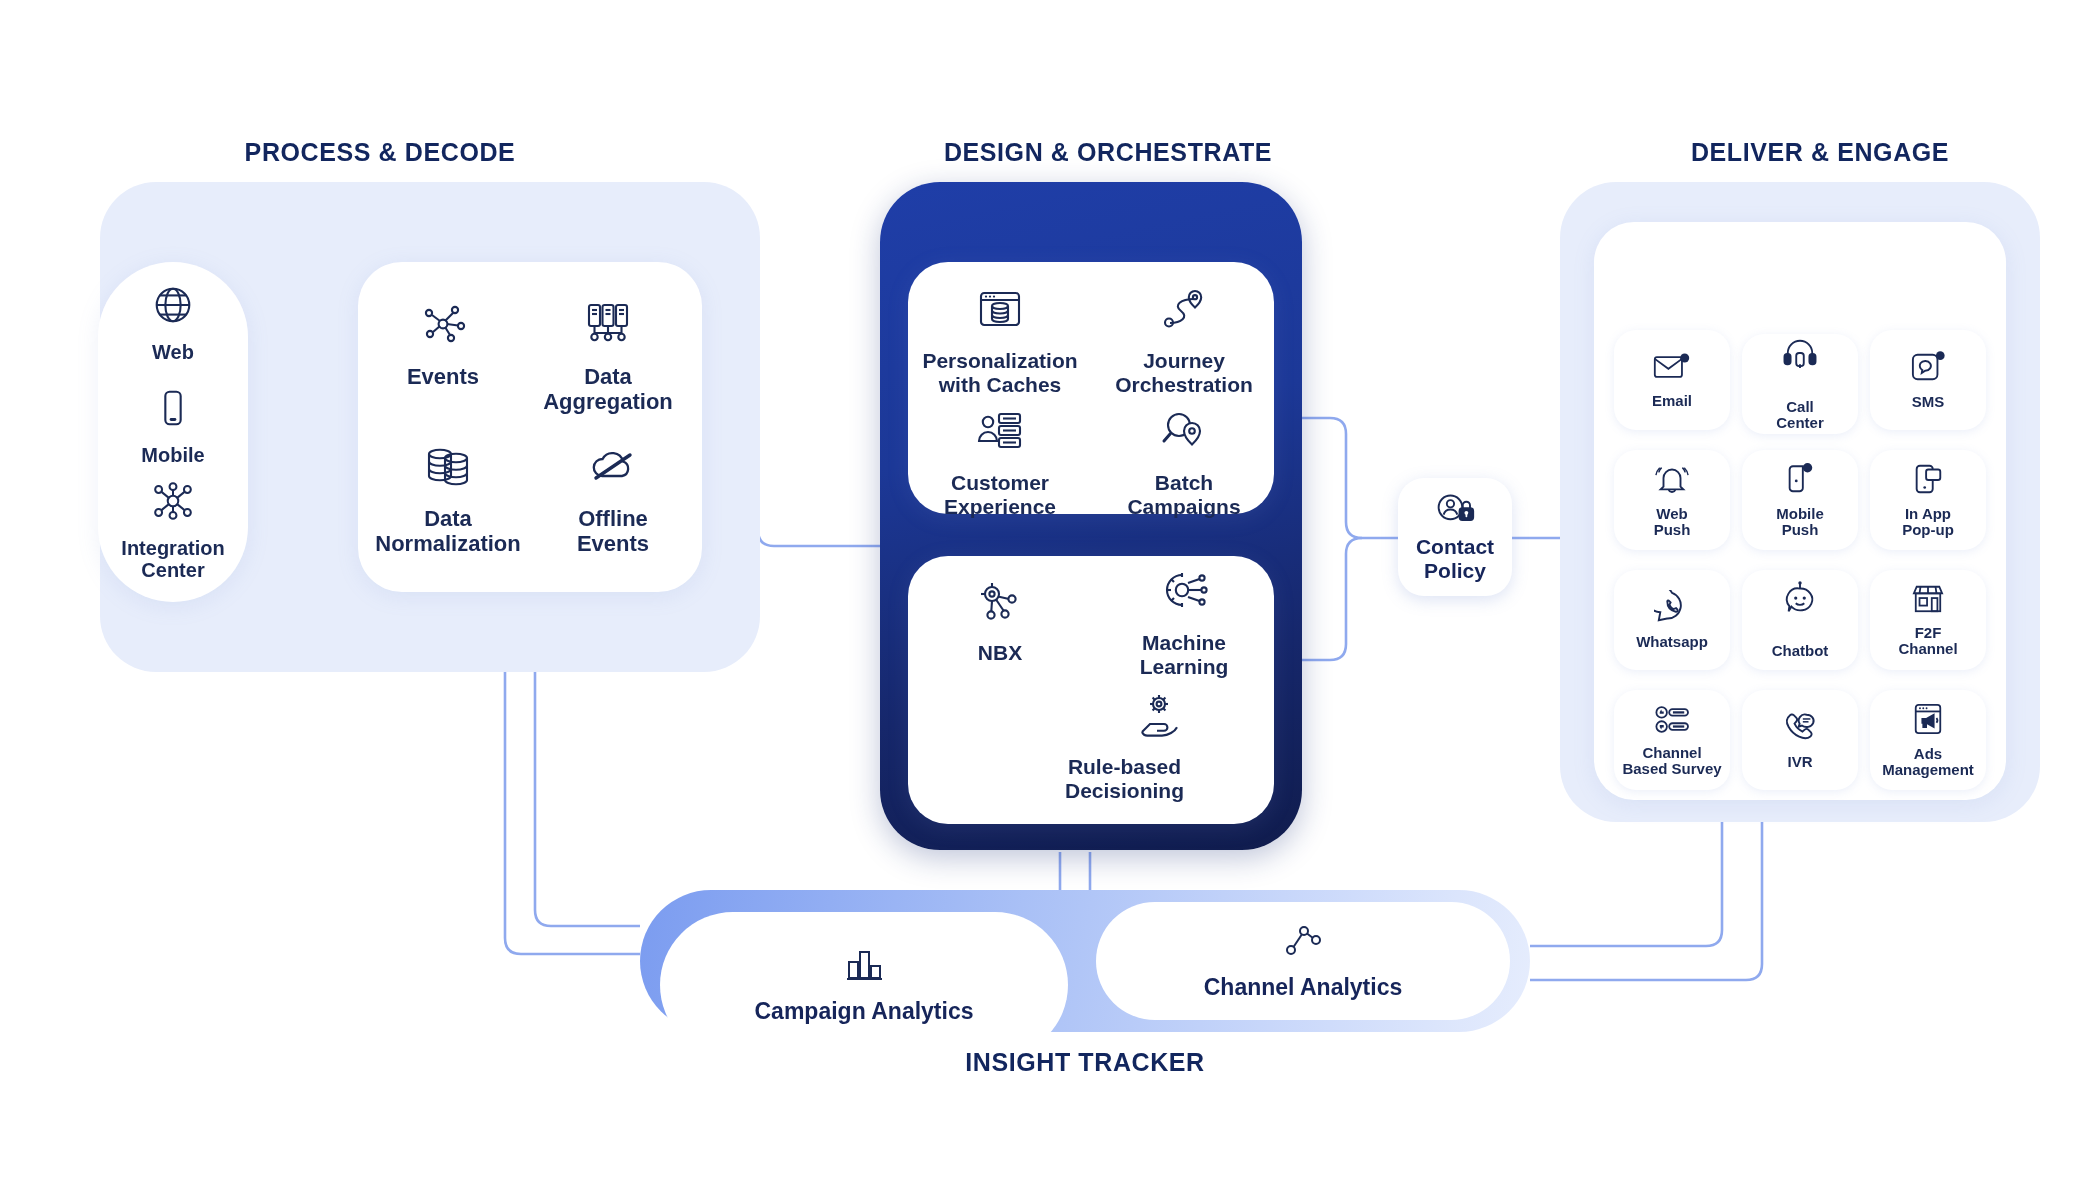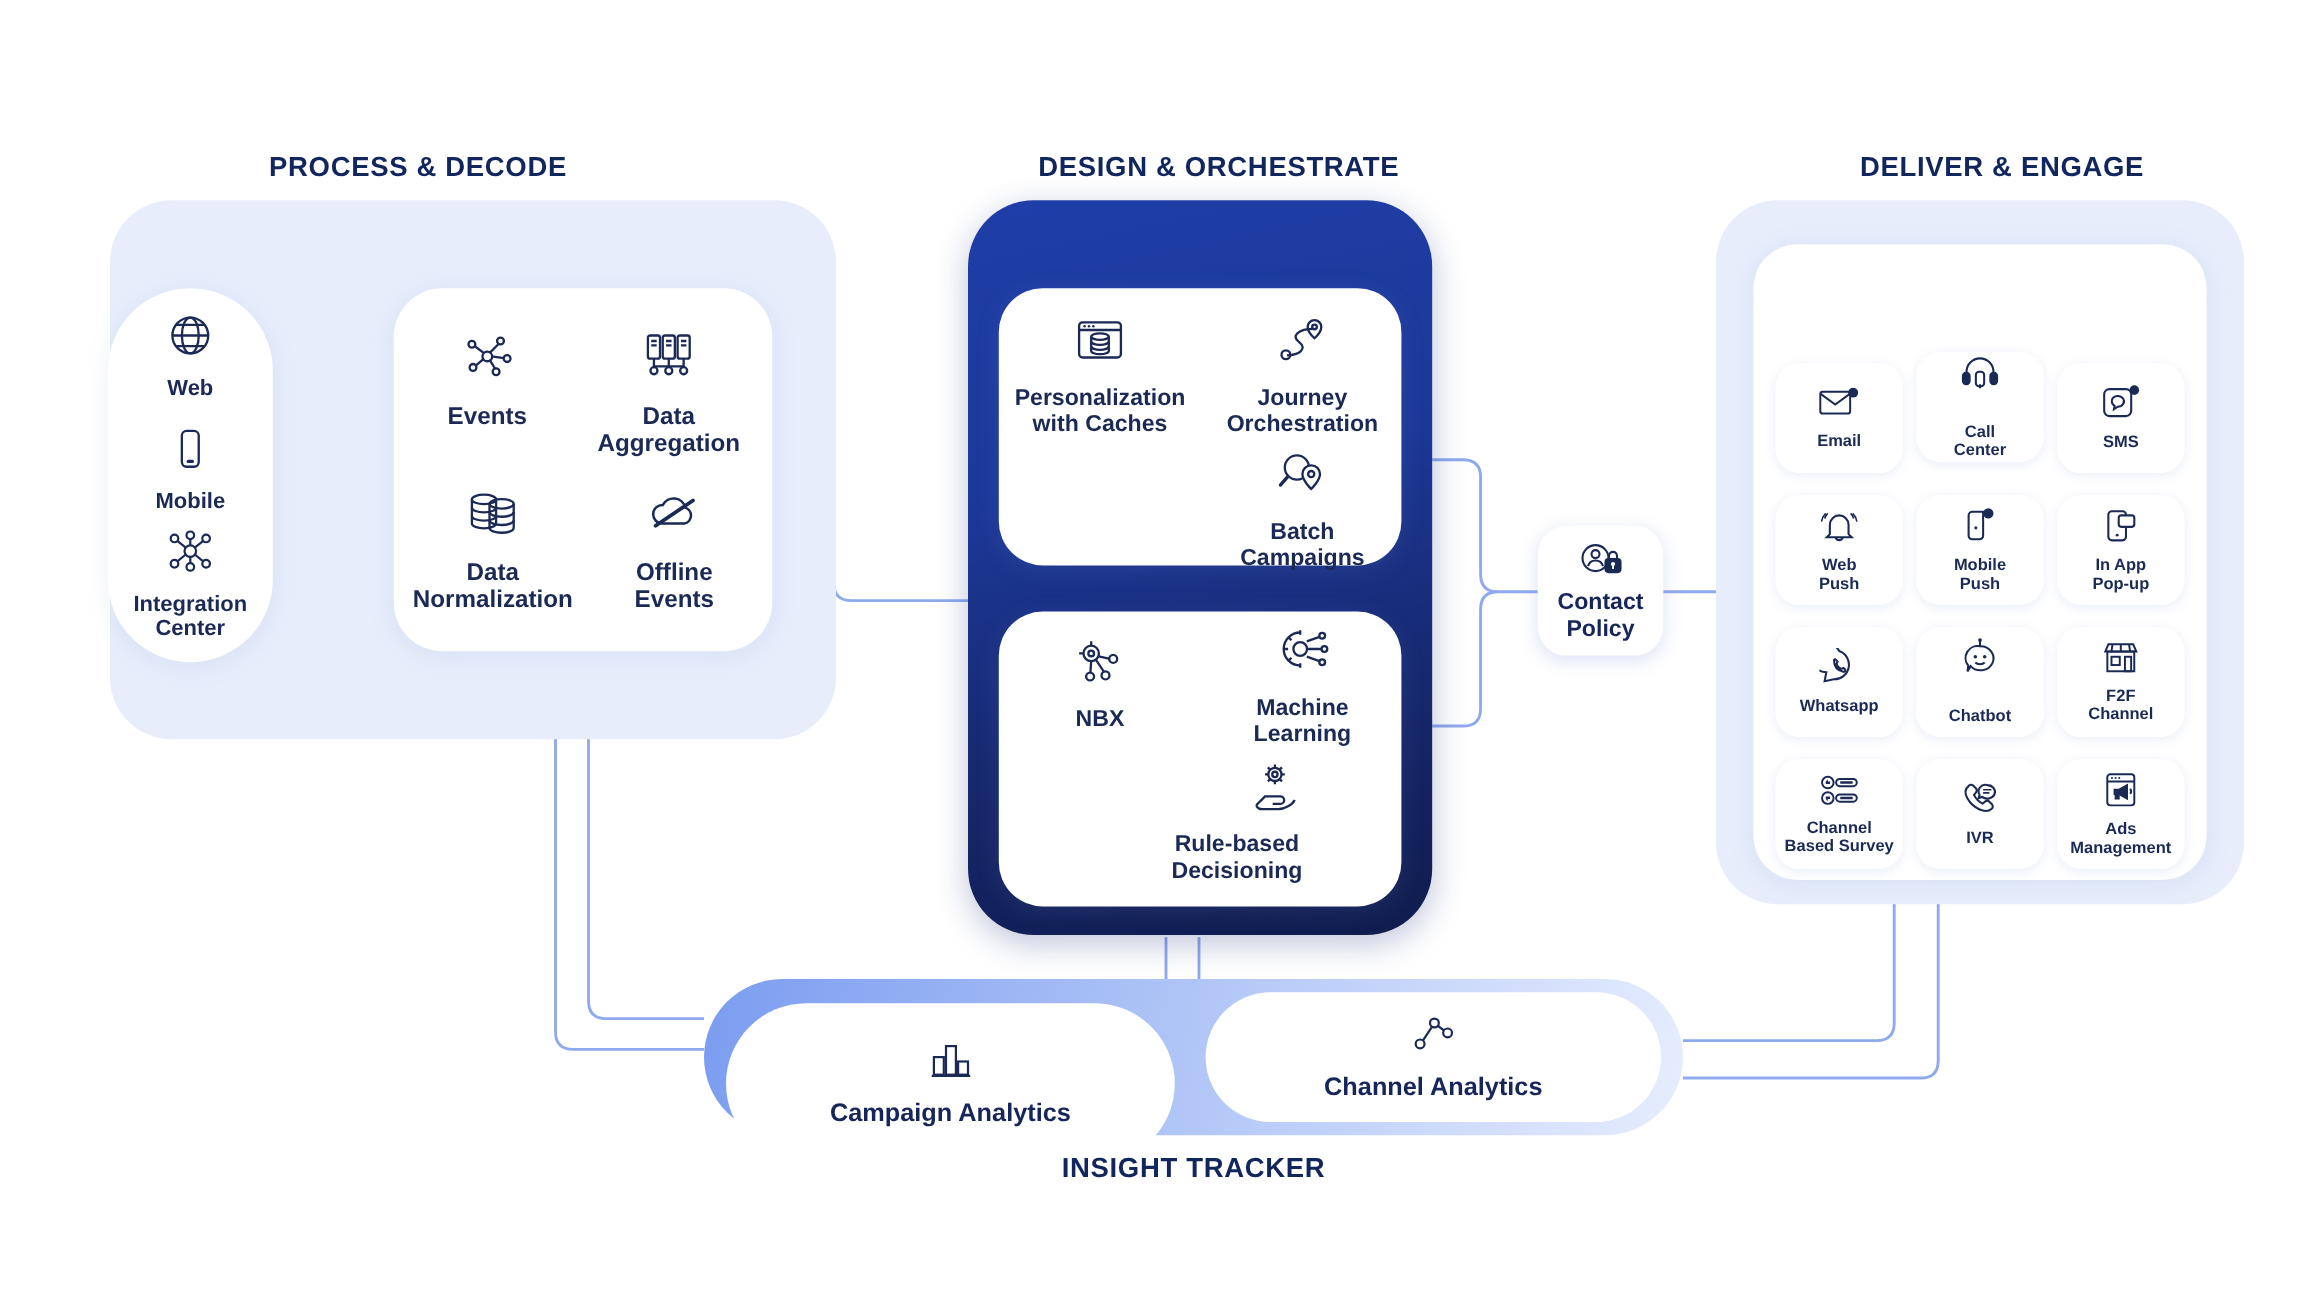--- a/index.html
+++ b/index.html
@@ -312,20 +312,36 @@
         <path d="M35,13 C22,13 14,19 22,25 C30,31 22,37 11,37"></path>
         <circle cx="10" cy="36.5" r="4"></circle>
         <path d="M36,5 a6.2,6.2 0 0 1 6.2,6.2 c0,4.6 -6.2,10.3 -6.2,10.3 s-6.2,-5.7 -6.2,-10.3 A6.2,6.2 0 0 1 36,5 Z"></path>
         <circle cx="36" cy="11.2" r="2.1"></circle>
       </svg>
     </span>
     <span class="lbl">Journey
 Orchestration</span>
   </div>
 
+  <div class="node eng" style="left:908px; top:408px; width:184px;">
+    <span class="glyph">
+      <svg width="50" height="50" viewBox="0 0 50 50" fill="none" stroke="#1b2a55" stroke-width="2.1">
+        <circle cx="13" cy="14" r="5.2"></circle>
+        <path d="M4,33 a9,9 0 0 1 18,0 Z"></path>
+        <rect x="24" y="6" width="21" height="9" rx="2"></rect>
+        <rect x="24" y="18" width="21" height="9" rx="2"></rect>
+        <rect x="24" y="30" width="21" height="9" rx="2"></rect>
+        <line x1="28" y1="10.5" x2="41" y2="10.5"></line>
+        <line x1="28" y1="22.5" x2="41" y2="22.5"></line>
+        <line x1="28" y1="34.5" x2="41" y2="34.5"></line>
+      </svg>
+    </span>
+    <span class="lbl">Customer
+Experience</span>
+  </div>
 
   <div class="node eng" style="left:1092px; top:408px; width:184px;">
     <span class="glyph">
       <svg width="50" height="50" viewBox="0 0 50 50" fill="none" stroke="#1b2a55" stroke-width="2.1">
         <circle cx="20" cy="17" r="11"></circle>
         <line x1="11.5" y1="25.5" x2="5" y2="33" stroke-width="3" stroke-linecap="round"></line>
         <path d="M33,15 a8,8 0 0 1 8,8 c0,6 -8,13.5 -8,13.5 S25,29 25,23 a8,8 0 0 1 8,-8 Z" fill="#fff"></path>
         <circle cx="33" cy="23" r="2.8"></circle>
       </svg>
     </span>
@@ -420,21 +436,21 @@
   <div class="chtile" style="left:1614px; top:330px; width:116px; height:100px;">
     <span class="glyph">
       <svg width="38" height="32" viewBox="0 0 42 34" fill="none" stroke="#1b2a55" stroke-width="2">
         <rect x="2" y="6" width="30" height="22" rx="2.4"></rect>
         <path d="M2,8 L17,19 L32,8"></path>
         <circle cx="35" cy="7" r="5" fill="#1b2a55" stroke="none"></circle>
       </svg>
     </span>
     <span class="lbl">Email</span>
   </div>
-  <div class="chtile" style="left:1742px; top:320px; width:116px; height:100px;gap:20px;">
+  <div class="chtile" style="left:1742px; top:334px; width:116px; height:100px;gap:20px;">
     <span class="glyph">
       <svg width="36" height="32" viewBox="0 0 38 34" fill="none" stroke="#1b2a55" stroke-width="2">
         <path d="M6,21 V17 a13,13 0 0 1 26,0 v4"></path>
         <rect x="2.5" y="18" width="6.5" height="11" rx="3" fill="#1b2a55" stroke="#1b2a55"></rect>
         <rect x="29" y="18" width="6.5" height="11" rx="3" fill="#1b2a55" stroke="#1b2a55"></rect>
         <path d="M19,29 v4"></path>
         <rect x="15" y="17" width="8" height="14" rx="3"></rect>
       </svg>
     </span>
     <span class="lbl">Call

